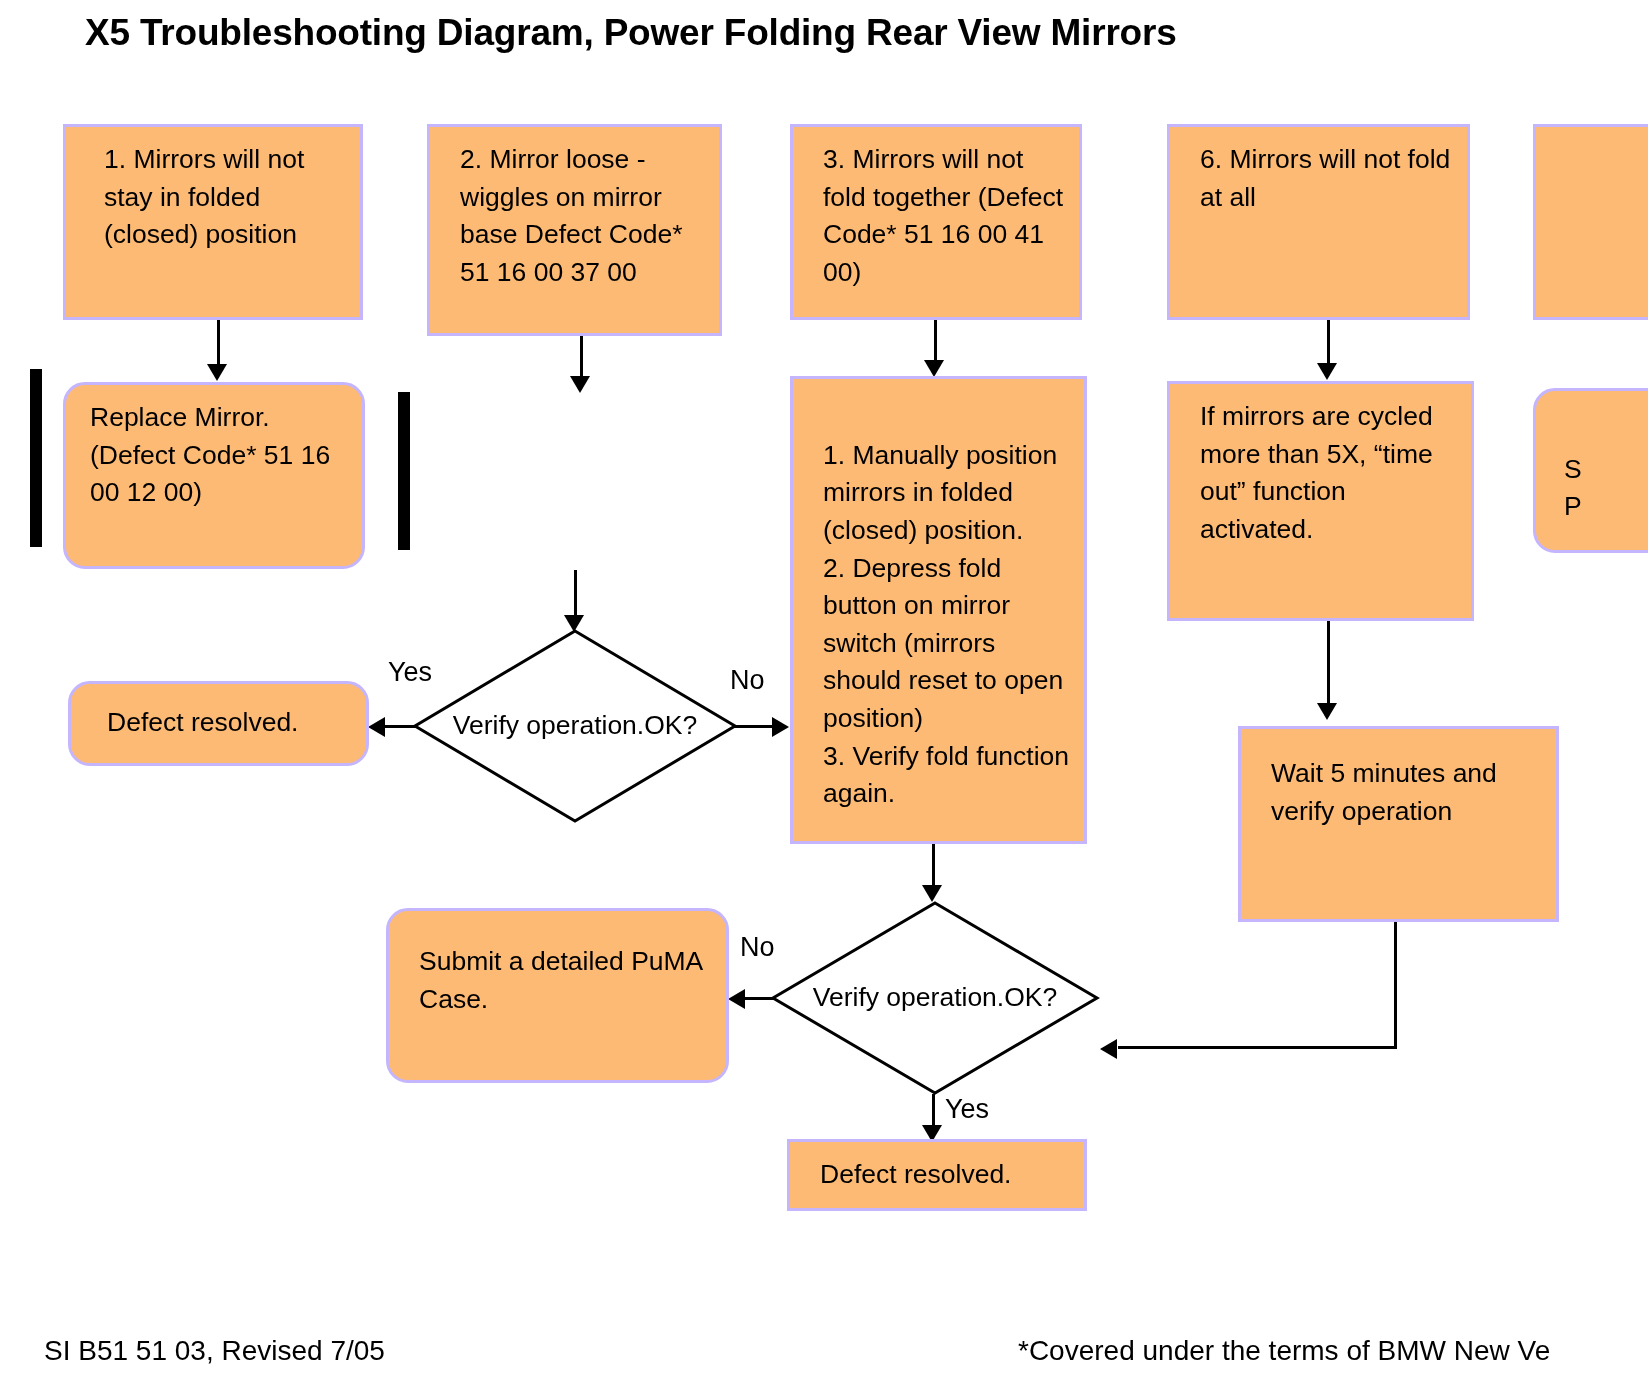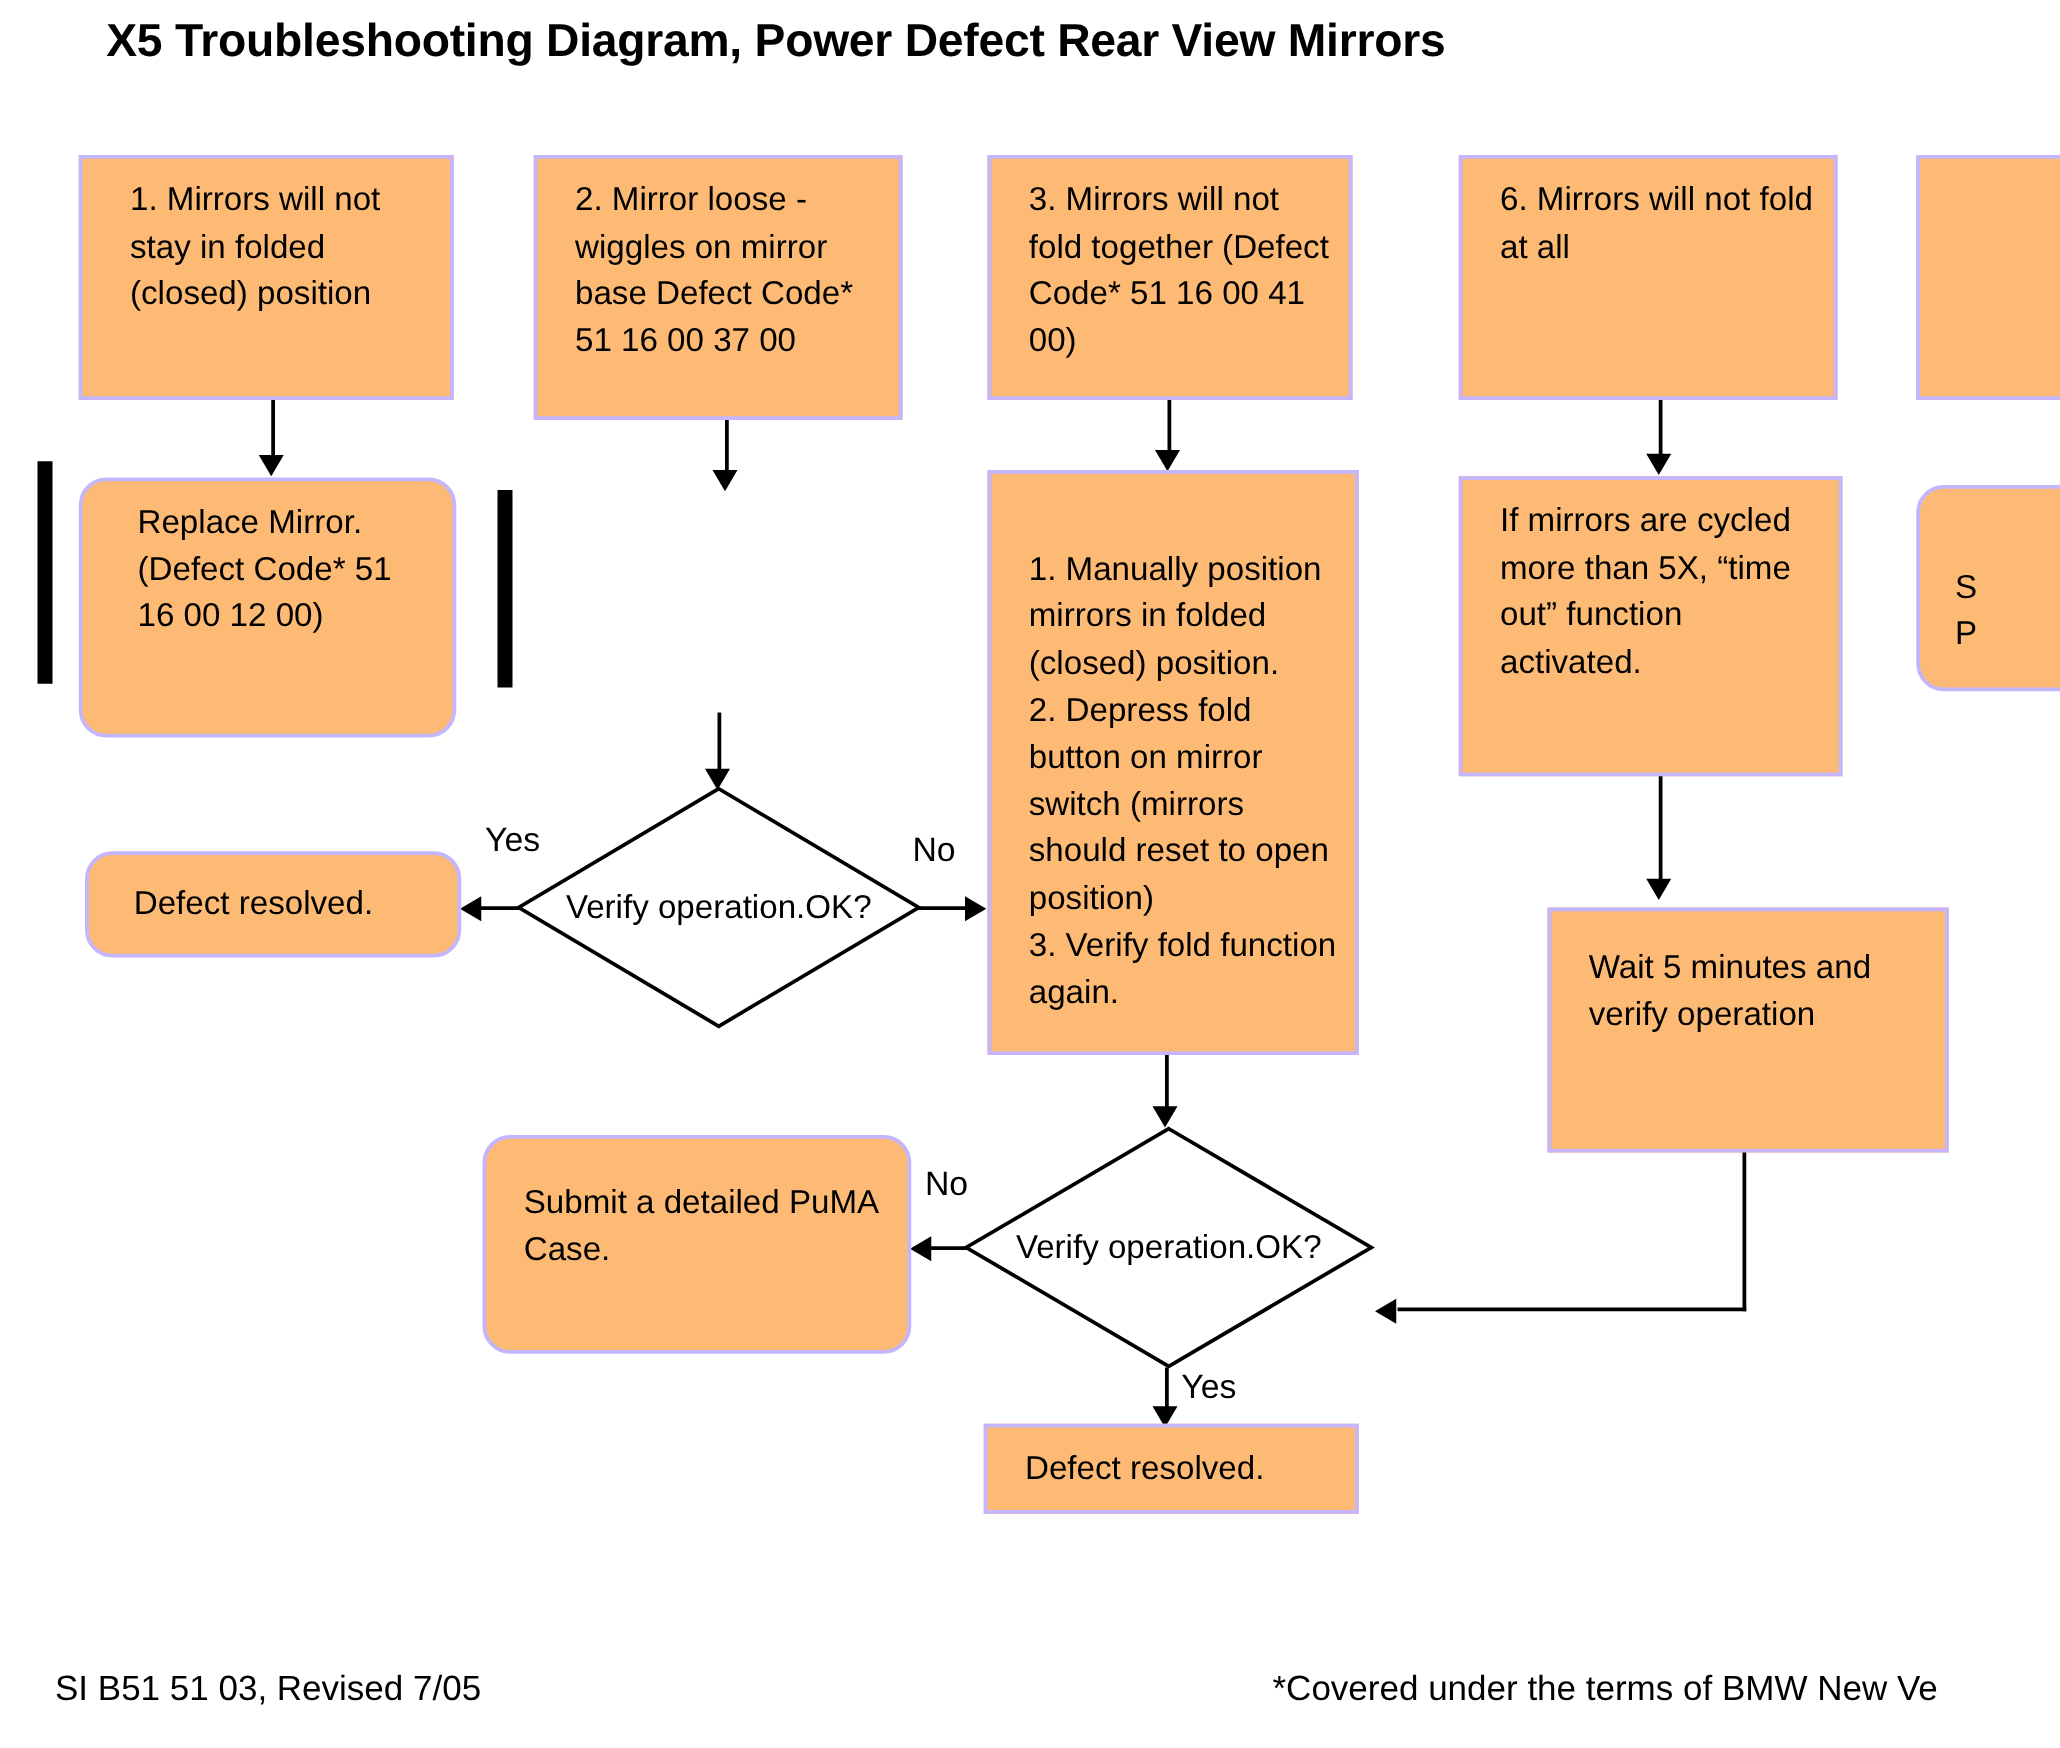--- a/index.html
+++ b/index.html
@@ -49,32 +49,32 @@
 
   .markbar{position:absolute;background:#000;width:12px;}
 
   .footer{position:absolute;font-size:28px;white-space:nowrap;}
 </style>
 </head>
 <body>
 
 <div id="stage">
 
-  <div class="title">X5 Troubleshooting Diagram, Power Defect Rear View Mirrors</div>
+  <div class="title">X5 Troubleshooting Diagram, Power Folding Rear View Mirrors</div>
 
   <div class="markbar" style="left:30px;top:369px;height:178px;"></div>
   <div class="markbar" style="left:398px;top:392px;height:158px;"></div>
 
   <div class="node rect" style="left:63px;top:124px;width:300px;height:196px;">
     <span>1. Mirrors will not stay in folded (closed) position</span>
   </div>
   <div class="edge vline" style="left:217px;top:320px;height:46px;"></div>
   <div class="arrow down" style="left:207px;top:364px;"></div>
 
-  <div class="node rounded" style="left:63px;top:382px;width:302px;height:208px;padding-left:44px;">
+  <div class="node rounded" style="left:63px;top:382px;width:302px;height:187px;padding-left:24px;">
     <span>Replace Mirror. (Defect Code* 51 16 00 12 00)</span>
   </div>
 
   <div class="node rect tight" style="left:427px;top:124px;width:295px;height:212px;">
     <span>2. Mirror loose - wiggles on mirror base Defect Code* 51 16 00 37 00</span>
   </div>
   <div class="edge vline" style="left:580px;top:336px;height:42px;"></div>
   <div class="arrow down" style="left:570px;top:376px;"></div>
 
 

